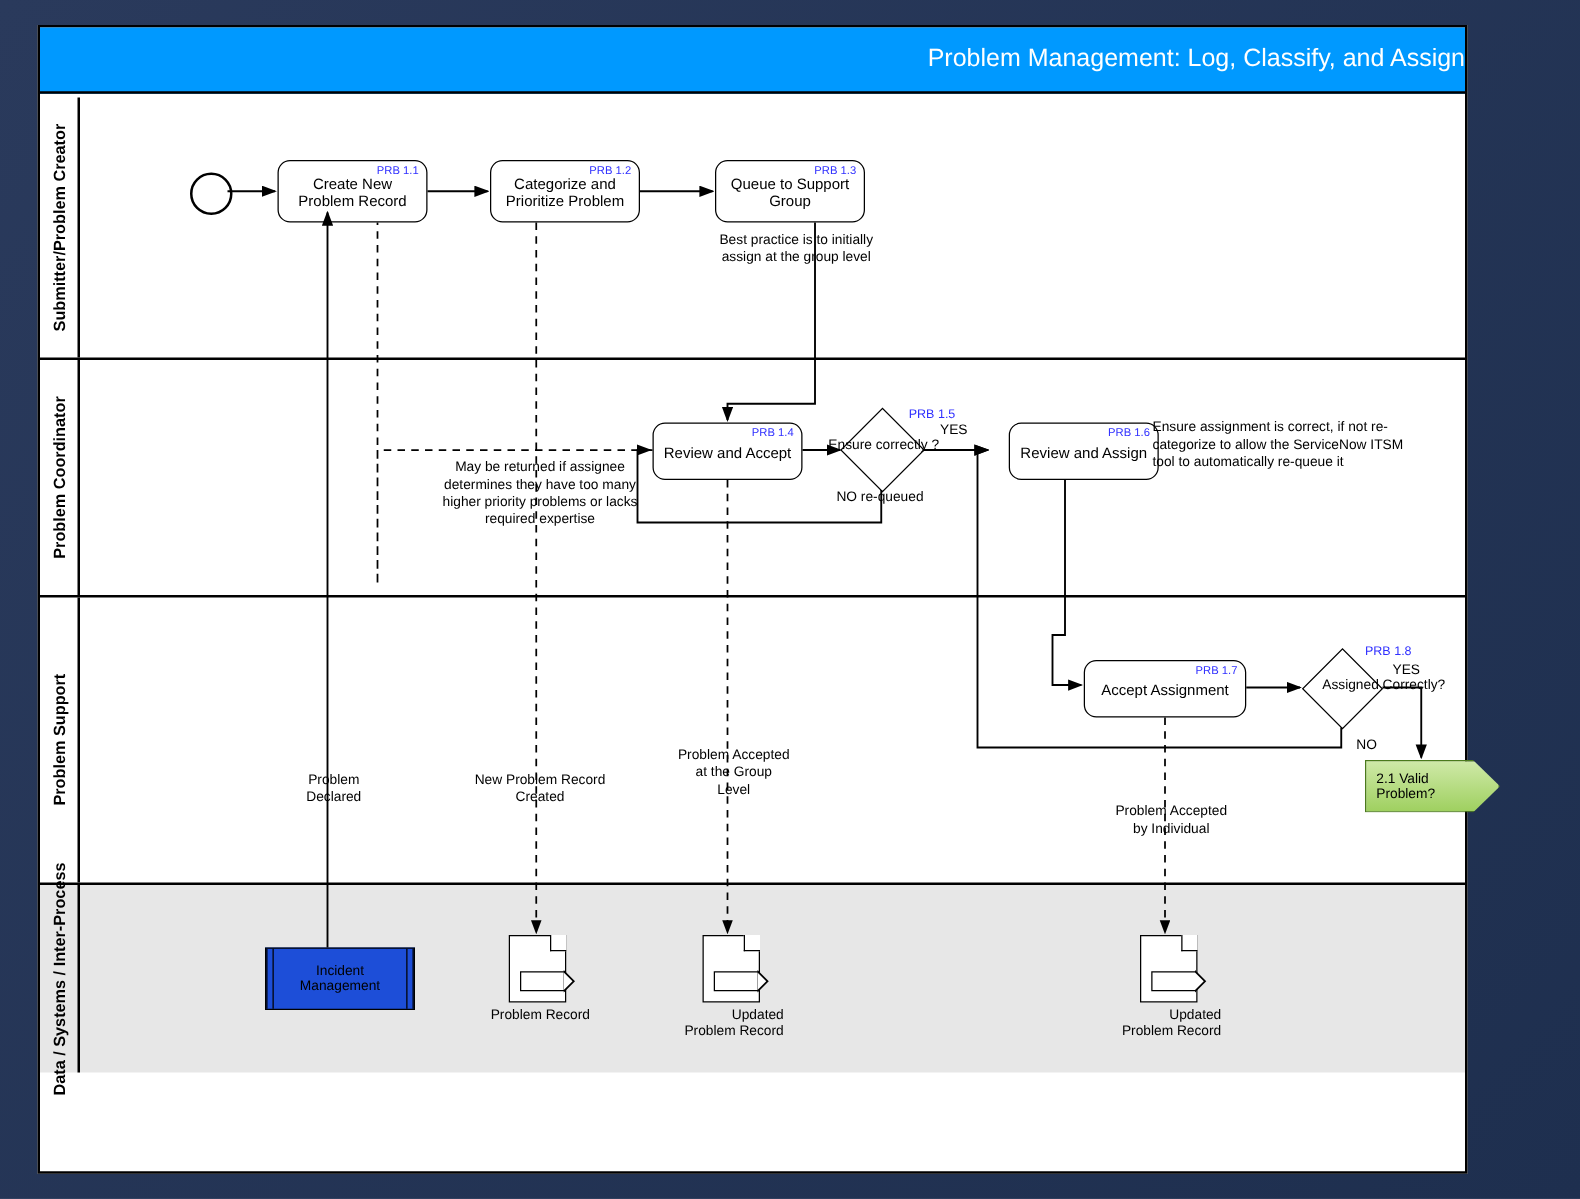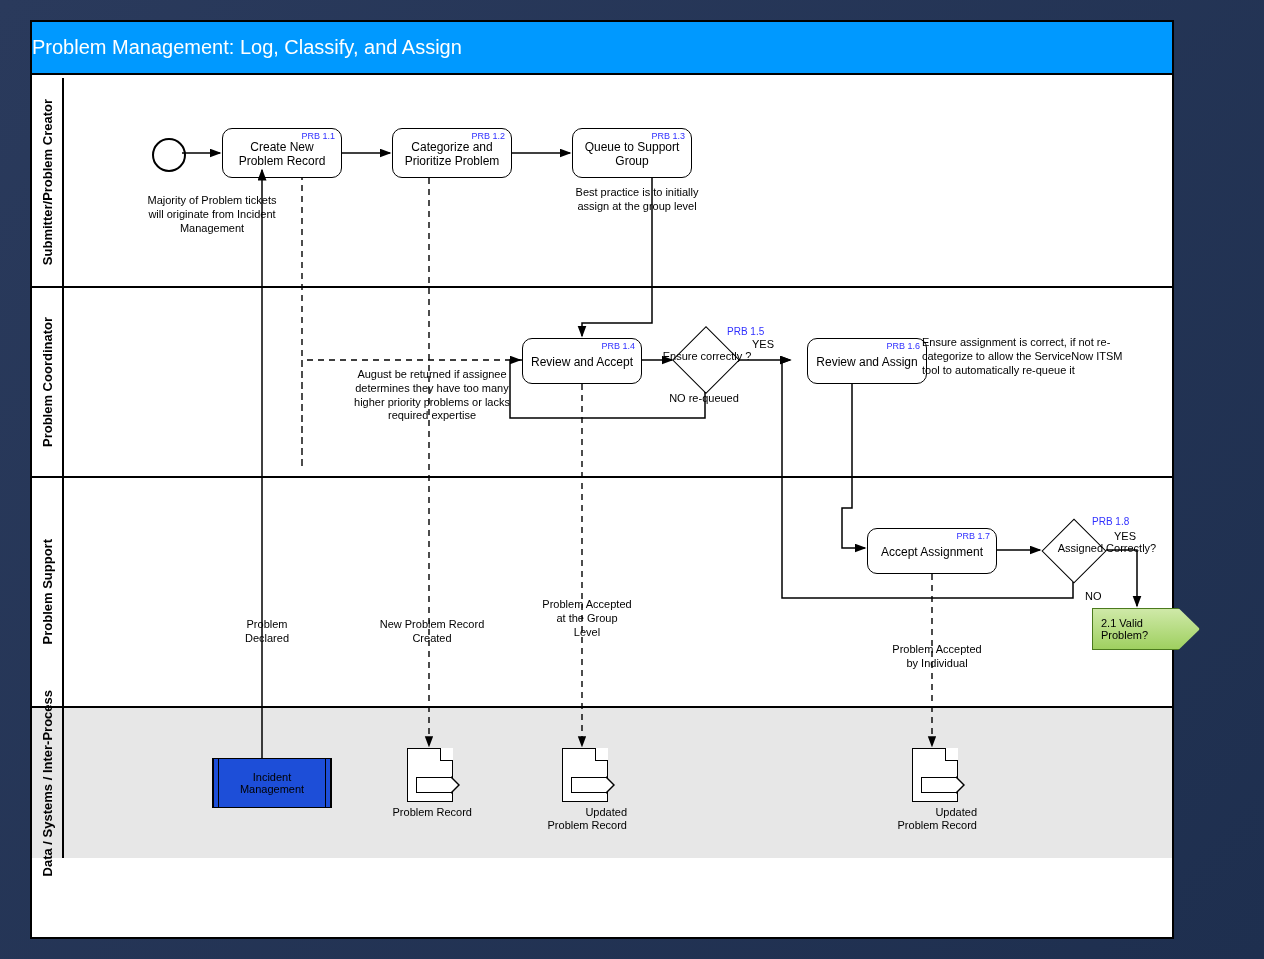--- a/index.html
+++ b/index.html
@@ -22,21 +22,21 @@
     width: 100%;
     height: 100%;
     border: 2px solid #000;
     position: relative;
     box-sizing: border-box;
   }
   .title-bar {
     background: #0099ff;
     color: #fff;
     font-size: 20px;
-    text-align: left;
+    text-align: right;
     padding: 14px 0;
     border-bottom: 2px solid #000;
   }
   .lanes {
     position: absolute;
     top: 56px;
     left: 0;
     right: 0;
     bottom: 0;
   }
@@ -248,21 +248,20 @@
           <div class="rbox" style="left:330px;top:50px;width:120px;height:50px;">
             <div class="ref">PRB 1.2</div>
             <div class="lbl">Categorize and Prioritize Problem</div>
           </div>
 
           <div class="rbox" style="left:510px;top:50px;width:120px;height:50px;">
             <div class="ref">PRB 1.3</div>
             <div class="lbl">Queue to Support Group</div>
           </div>
 
-          <div class="note" style="left:80px;top:116px;width:140px;">Majority of Problem tickets will originate from Incident Management</div>
           <div class="note" style="left:500px;top:108px;width:150px;">Best practice is to initially assign at the group level</div>
 
           <svg class="edges" width="1100" height="210">
             <defs>
               <marker id="ah" markerWidth="8" markerHeight="8" refX="7" refY="3" orient="auto">
                 <path d="M0,0 L8,3 L0,6 Z" fill="#000"></path>
               </marker>
             </defs>
             <line x1="120" y1="75" x2="158" y2="75" stroke="#000" stroke-width="1.5" marker-end="url(#ah)"></line>
             <line x1="280" y1="75" x2="328" y2="75" stroke="#000" stroke-width="1.5" marker-end="url(#ah)"></line>
@@ -286,21 +285,21 @@
           <div class="diamond-label" style="left:598px;top:62px;width:94px;">Ensure correctly ?</div>
 
           <div class="label-small" style="left:690px;top:50px;">YES</div>
           <div class="note" style="left:592px;top:104px;width:100px;">NO re-queued</div>
 
           <div class="rbox" style="left:730px;top:50px;width:120px;height:46px;margin-left:15px;">
             <div class="ref">PRB 1.6</div>
             <div class="lbl">Review and Assign</div>
           </div>
 
-          <div class="note" style="left:285px;top:80px;width:170px;">August be returned if assignee determines they have too many higher priority problems or lacks required expertise</div>
+          <div class="note" style="left:285px;top:80px;width:170px;">May be returned if assignee determines they have too many higher priority problems or lacks required expertise</div>
           <div class="note" style="left:860px;top:48px;width:210px;text-align:left;">Ensure assignment is correct, if not re-categorize to allow the ServiceNow ITSM tool to automatically re-queue it</div>
 
           <svg class="edges" width="1100" height="190">
             <defs>
               <marker id="ah2" markerWidth="8" markerHeight="8" refX="7" refY="3" orient="auto">
                 <path d="M0,0 L8,3 L0,6 Z" fill="#000"></path>
               </marker>
             </defs>
             <line x1="580" y1="72" x2="610" y2="72" stroke="#000" stroke-width="1.5" marker-end="url(#ah2)"></line>
             <line x1="676" y1="72" x2="728" y2="72" stroke="#000" stroke-width="1.5" marker-end="url(#ah2)"></line>

